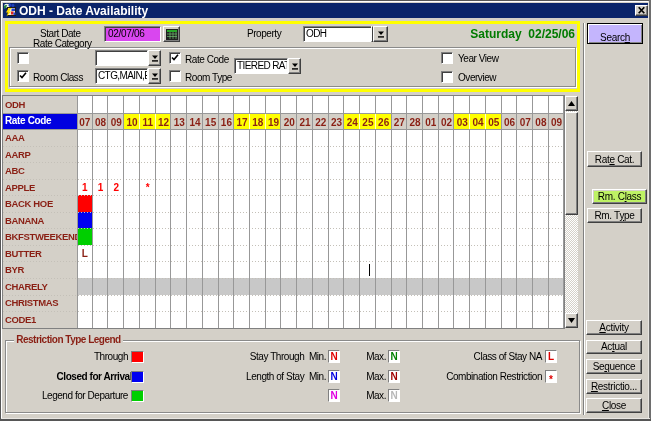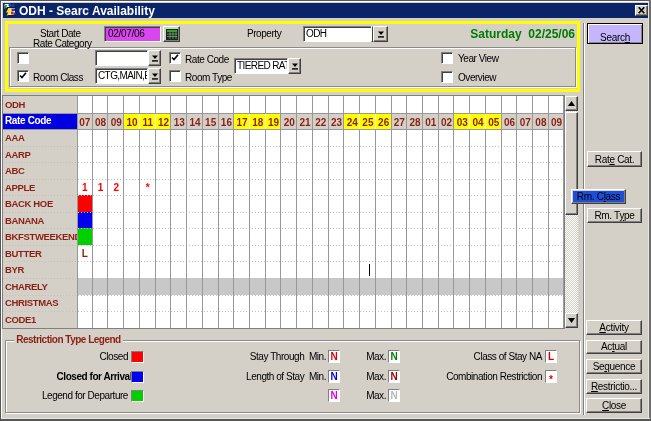--- a/index.html
+++ b/index.html
@@ -19,21 +19,21 @@
 <path d="M1 3 Q2 1.5 4 2 L3 5 L1 6 Z" fill="#208040"></path>
 <circle cx="7" cy="2" r="1.6" fill="#2040c0"></circle>
 <circle cx="10" cy="2.5" r="1.4" fill="#2040c0"></circle>
 <rect x="4" y="4" width="9" height="9" fill="#241c10"></rect>
 <rect x="5" y="5" width="7" height="7" fill="#f0ece0"></rect>
 <rect x="8.5" y="5.5" width="3.5" height="2.5" fill="#2244cc"></rect>
 <rect x="8" y="8.5" width="2.5" height="3" fill="#dd2222"></rect>
 <rect x="10.5" y="9.5" width="2" height="2.5" fill="#2244cc"></rect>
 <path d="M5.5 5 L3 9.5 L5 9.5 L3.5 13.5 L8 8.5 L6 8.5 L8.5 5 Z" fill="#ffdd00"></path>
 </svg>
-<div style="position:absolute;left:19px;top:4px;font-size:12px;color:#ffffff;font-weight:bold;letter-spacing:0px;text-align:left;white-space:nowrap;">ODH - Searc Availability</div>
+<div style="position:absolute;left:19px;top:4px;font-size:12px;color:#ffffff;font-weight:bold;letter-spacing:0px;text-align:left;white-space:nowrap;">ODH - Date Availability</div>
 <div style="position:absolute;left:635px;top:5px;width:13px;height:11px;background:#d4d0c8;border-top:1px solid #ffffff;border-left:1px solid #ffffff;border-right:1px solid #404040;border-bottom:1px solid #404040;box-shadow:inset -1px -1px 0 #808080,inset 1px 1px 0 #d4d0c8;">
       <svg width="11" height="9" viewBox="0 0 11 9" style="position:absolute;left:0px;top:0px">
         <path d="M2.7 1.2 L8.3 7.3 M8.3 1.2 L2.7 7.3" stroke="#000" stroke-width="1.7"></path>
       </svg>
     </div>
 <div style="position:absolute;left:5px;top:21px;width:575px;height:71px;border:3px solid #ffff00;background:#d4d0c8"></div>
 <div style="position:absolute;left:10px;top:48px;width:567px;height:40px;border:1px solid #ffffff"></div>
 <div style="position:absolute;left:9px;top:47px;width:567px;height:40px;border:1px solid #8a8a8a"></div>
 <div style="position:absolute;left:40px;top:28px;font-size:10px;color:#000;font-weight:normal;letter-spacing:-0.45px;text-align:left;white-space:nowrap;">Start Date</div>
 <div style="position:absolute;left:104px;top:26px;width:57px;height:16px;background:#d946ef;border-top:1px solid #808080;border-left:1px solid #808080;border-right:1px solid #ffffff;border-bottom:1px solid #ffffff;box-shadow:inset 1px 1px 0 #404040;font-size:10px;letter-spacing:-0.3px;line-height:13px;padding-left:3px">02/07/06</div>
@@ -263,21 +263,21 @@
         </svg>
       </div>
     </div>
 <div style="position:absolute;left:583px;top:23px;width:2px;height:392px;border-left:1px solid #808080;border-right:1px solid #fff"></div>
 <div style="position:absolute;left:587px;top:23px;width:56px;height:21px;background:#c4b5fd;border:1px solid #000;box-shadow:inset 1px 1px 0 #fff,inset -1px -1px 0 #868686;display:flex;align-items:flex-end;justify-content:center;font-size:10px;letter-spacing:-0.3px">
       <span style="white-space:pre">Searc<u>h</u></span>
     </div>
 <div style="position:absolute;left:587px;top:151px;width:55px;height:16px;background:#d4d0c8;border-top:1px solid #ffffff;border-left:1px solid #ffffff;border-right:1px solid #404040;border-bottom:1px solid #404040;box-shadow:inset -1px -1px 0 #808080,inset 1px 1px 0 #d4d0c8;display:flex;align-items:center;justify-content:center;font-size:10px;letter-spacing:-0.3px">
       <span style="white-space:pre">Rat<u>e</u> Cat.</span>
     </div>
-<div style="position:absolute;left:571px;top:189px;width:55px;height:15px;background:#1d4ed8;border-top:1px solid #ffffff;border-left:1px solid #ffffff;border-right:1px solid #404040;border-bottom:1px solid #404040;box-shadow:inset -1px -1px 0 #808080,inset 1px 1px 0 #d4d0c8;display:flex;align-items:center;justify-content:center;font-size:10px;letter-spacing:-0.3px">
+<div style="position:absolute;left:592px;top:189px;width:55px;height:15px;background:#bef264;border-top:1px solid #ffffff;border-left:1px solid #ffffff;border-right:1px solid #404040;border-bottom:1px solid #404040;box-shadow:inset -1px -1px 0 #808080,inset 1px 1px 0 #d4d0c8;display:flex;align-items:center;justify-content:center;font-size:10px;letter-spacing:-0.3px">
       <span style="white-space:pre">Rm. C<u>l</u>ass</span>
     </div>
 <div style="position:absolute;left:587px;top:208px;width:55px;height:15px;background:#d4d0c8;border-top:1px solid #ffffff;border-left:1px solid #ffffff;border-right:1px solid #404040;border-bottom:1px solid #404040;box-shadow:inset -1px -1px 0 #808080,inset 1px 1px 0 #d4d0c8;display:flex;align-items:center;justify-content:center;font-size:10px;letter-spacing:-0.3px">
       <span style="white-space:pre">Rm. T<u>y</u>pe</span>
     </div>
 <div style="position:absolute;left:586px;top:320px;width:56px;height:15px;background:#d4d0c8;border-top:1px solid #ffffff;border-left:1px solid #ffffff;border-right:1px solid #404040;border-bottom:1px solid #404040;box-shadow:inset -1px -1px 0 #808080,inset 1px 1px 0 #d4d0c8;display:flex;align-items:center;justify-content:center;font-size:10px;letter-spacing:-0.3px">
       <span style="white-space:pre"><u>A</u>ctivity</span>
     </div>
 <div style="position:absolute;left:586px;top:340px;width:56px;height:14px;background:#d4d0c8;border-top:1px solid #ffffff;border-left:1px solid #ffffff;border-right:1px solid #404040;border-bottom:1px solid #404040;box-shadow:inset -1px -1px 0 #808080,inset 1px 1px 0 #d4d0c8;display:flex;align-items:flex-start;justify-content:center;font-size:10px;letter-spacing:-0.3px">
       <span style="white-space:pre">Ac<u>t</u>ual</span>
@@ -287,21 +287,21 @@
     </div>
 <div style="position:absolute;left:586px;top:379px;width:56px;height:15px;background:#d4d0c8;border-top:1px solid #ffffff;border-left:1px solid #ffffff;border-right:1px solid #404040;border-bottom:1px solid #404040;box-shadow:inset -1px -1px 0 #808080,inset 1px 1px 0 #d4d0c8;display:flex;align-items:center;justify-content:center;font-size:10px;letter-spacing:-0.3px">
       <span style="white-space:pre"><u>R</u>estrictio...</span>
     </div>
 <div style="position:absolute;left:586px;top:398px;width:56px;height:15px;background:#d4d0c8;border-top:1px solid #ffffff;border-left:1px solid #ffffff;border-right:1px solid #404040;border-bottom:1px solid #404040;box-shadow:inset -1px -1px 0 #808080,inset 1px 1px 0 #d4d0c8;display:flex;align-items:center;justify-content:center;font-size:10px;letter-spacing:-0.3px">
       <span style="white-space:pre"><u>C</u>lose</span>
     </div>
 <div style="position:absolute;left:6px;top:341px;width:575px;height:73px;border:1px solid #ffffff"></div>
 <div style="position:absolute;left:5px;top:340px;width:575px;height:73px;border:1px solid #8a8a8a"></div>
 <div style="position:absolute;left:14px;top:334px;font-size:10px;color:#8a1f14;font-weight:bold;letter-spacing:-0.5px;text-align:left;white-space:nowrap;background:#d4d0c8">&nbsp;Restriction Type Legend&nbsp;</div>
-<div style="position:absolute;left:8px;top:351px;width:120px;font-size:10px;color:#000;font-weight:normal;letter-spacing:-0.45px;text-align:right;white-space:nowrap;">Closed</div>
+<div style="position:absolute;left:8px;top:351px;width:120px;font-size:10px;color:#000;font-weight:normal;letter-spacing:-0.45px;text-align:right;white-space:nowrap;">Through</div>
 <div style="position:absolute;left:131px;top:351px;width:13px;height:12px;background:#ff0000;border:1px solid #808080;border-right-color:#fff;border-bottom-color:#fff"></div>
 <div style="position:absolute;left:8px;top:371px;width:124px;font-size:10px;color:#000;font-weight:bold;letter-spacing:-0.45px;text-align:right;white-space:nowrap;">Closed for Arrival</div>
 <div style="position:absolute;left:131px;top:371px;width:13px;height:12px;background:#0000f0;border:1px solid #808080;border-right-color:#fff;border-bottom-color:#fff"></div>
 <div style="position:absolute;left:8px;top:390px;width:120px;font-size:10px;color:#000;font-weight:normal;letter-spacing:-0.45px;text-align:right;white-space:nowrap;">Legend for Departure</div>
 <div style="position:absolute;left:131px;top:390px;width:13px;height:12px;background:#00cf00;border:1px solid #808080;border-right-color:#fff;border-bottom-color:#fff"></div>
 <div style="position:absolute;left:106px;top:351px;width:220px;font-size:10px;color:#000;font-weight:normal;letter-spacing:-0.45px;text-align:right;white-space:nowrap;">Stay Through&nbsp; Min.</div>
 <div style="position:absolute;left:328px;top:350px;width:12px;height:13px;background:#fff;border:1px solid #808080;border-right-color:#fff;border-bottom-color:#fff;font-size:10px;font-weight:bold;color:#e00000;text-align:center;line-height:12px">N</div>
 <div style="position:absolute;left:346px;top:351px;width:40px;font-size:10px;color:#000;font-weight:normal;letter-spacing:-0.45px;text-align:right;white-space:nowrap;">Max.</div>
 <div style="position:absolute;left:388px;top:350px;width:12px;height:13px;background:#fff;border:1px solid #808080;border-right-color:#fff;border-bottom-color:#fff;font-size:10px;font-weight:bold;color:#008000;text-align:center;line-height:12px">N</div>
 <div style="position:absolute;left:106px;top:371px;width:220px;font-size:10px;color:#000;font-weight:normal;letter-spacing:-0.45px;text-align:right;white-space:nowrap;">Length of Stay&nbsp; Min.</div>

